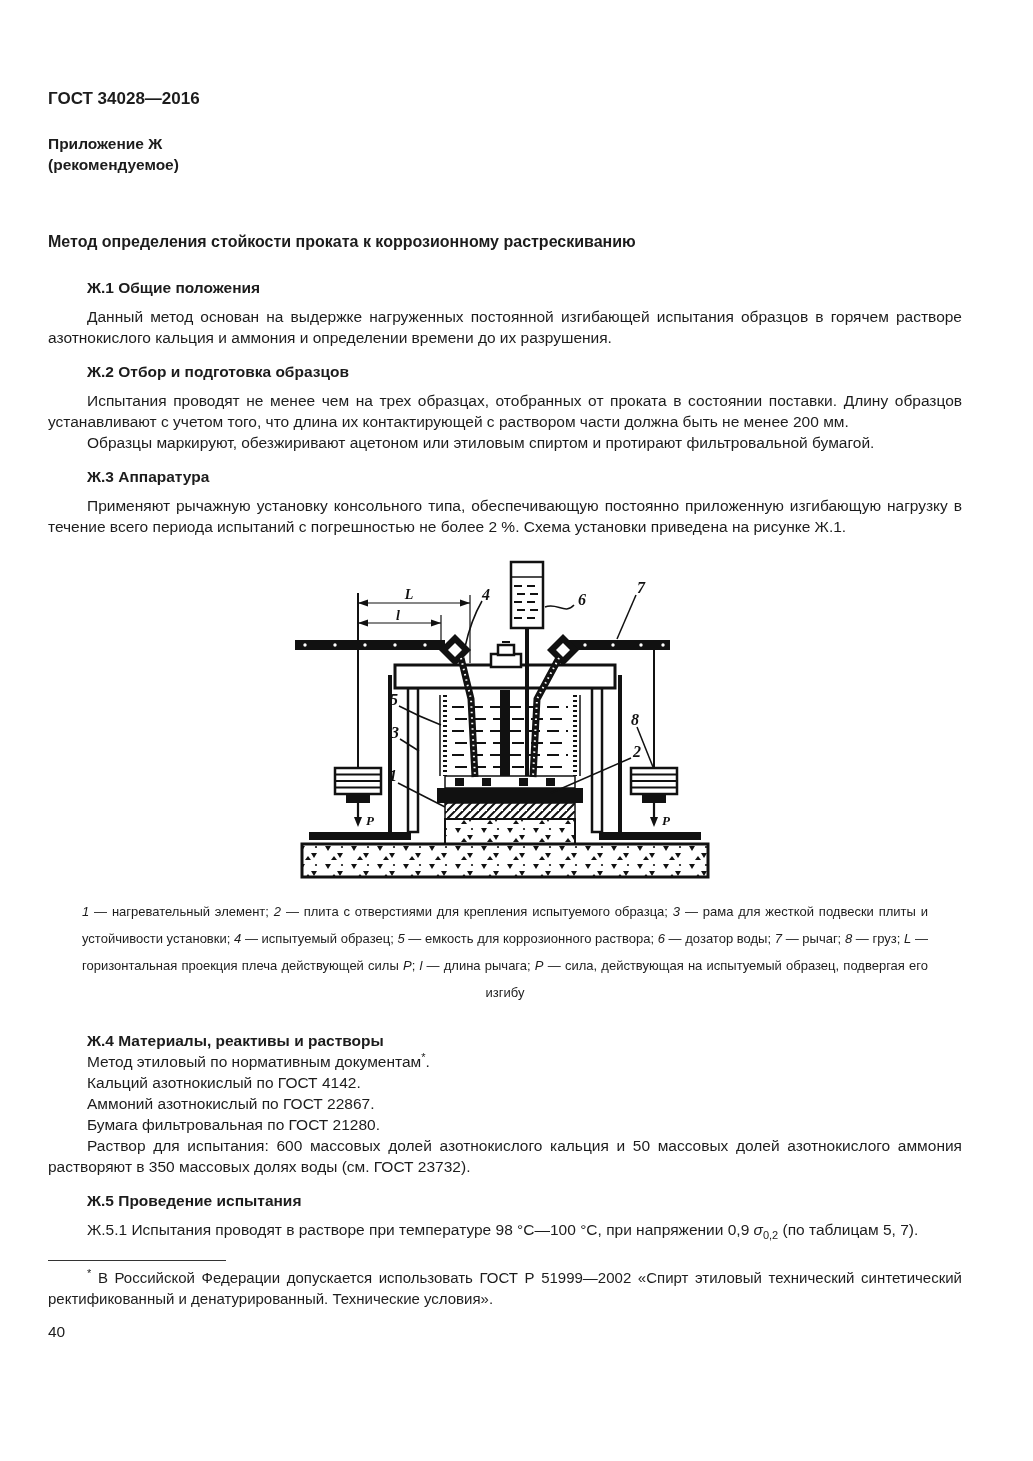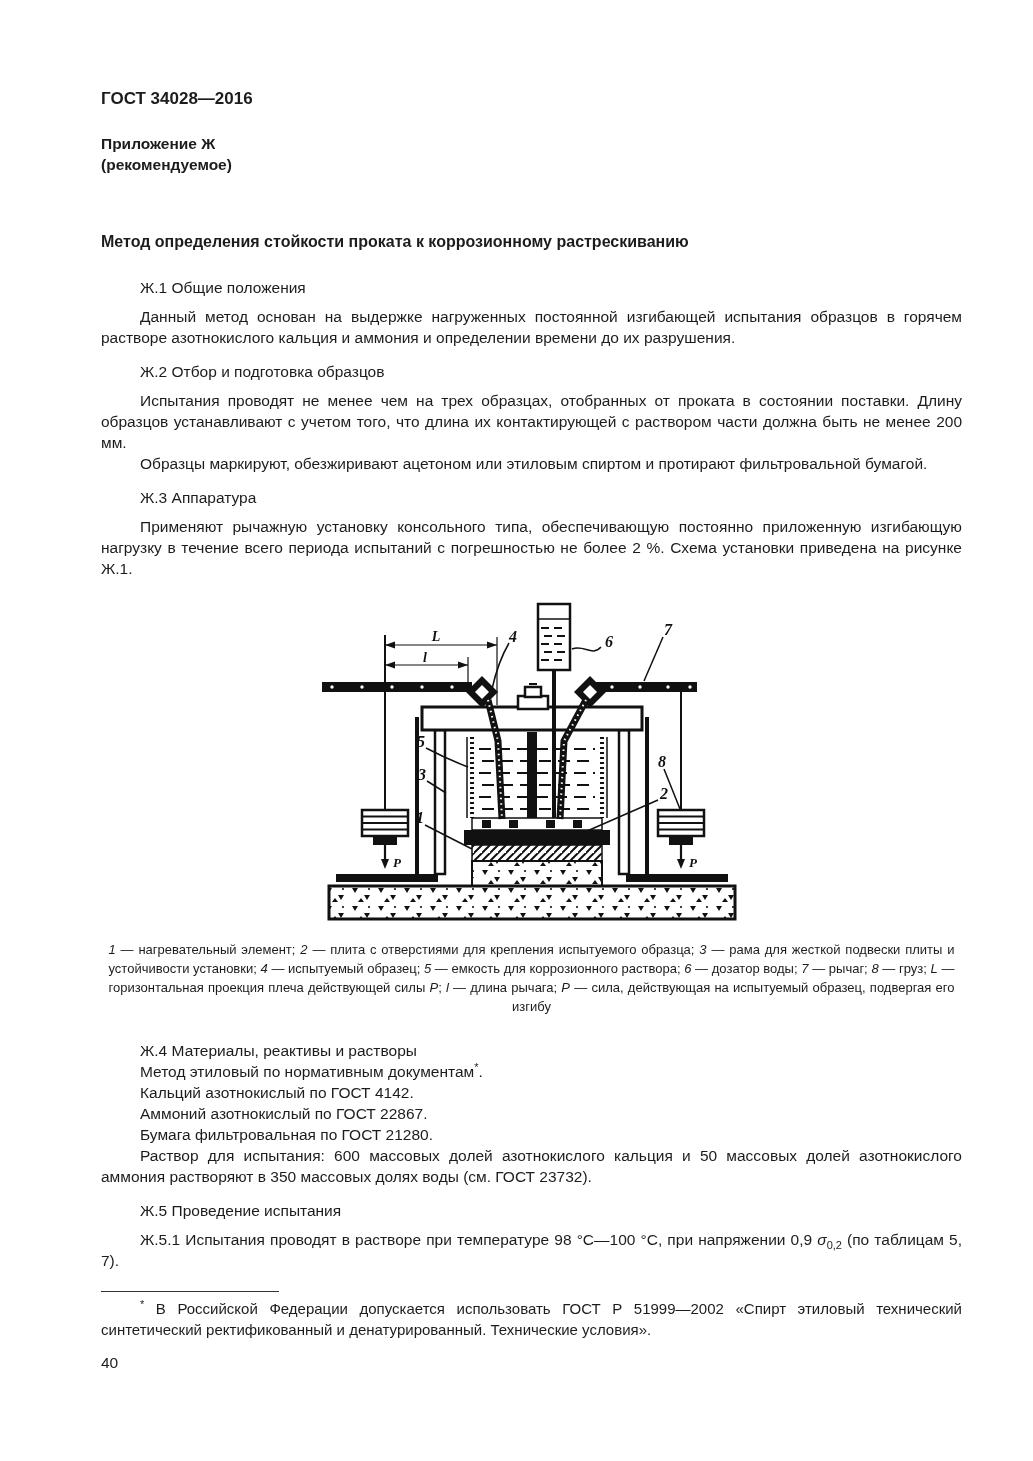--- a/index.html
+++ b/index.html
@@ -1,34 +1,34 @@
 <!DOCTYPE html>
 <html><head>
 <meta charset="utf-8">
 <style>
   html,body{margin:0;padding:0;background:#ffffff;}
   .page{
     width:1033px;height:1385px;box-sizing:border-box;
-    padding:88px 71px 0 101px;background:#fff;color:#1c1c1c;
+    padding:88px 71px 0 48px;background:#fff;color:#1c1c1c;
     font-family:"Liberation Sans",sans-serif;font-size:15.5px;line-height:21px;
     position:relative;overflow:hidden;border-radius:27px;
   }
   .doc-header{font-weight:bold;font-size:17px;margin-bottom:24px;}
   .center{}
   .appendix{font-weight:bold;}
   .doc-title{font-weight:bold;font-size:16px;margin-top:56px;}
-  .h{font-weight:normal;text-indent:39px;margin:13px 0 0 0;}
+  .h{font-weight:bold;text-indent:39px;margin:13px 0 0 0;}
   .h-first{margin-top:25px;}
   p.body{margin:8px 0 0 0;text-indent:39px;text-align:justify;}
   p.body.cont{margin-top:0;}
   .list-line{margin:0;text-indent:39px;text-align:justify;}
   .list-first{margin-top:8px;}
   .figure-wrap{margin-top:18px;text-align:center;}
   .legend{
-    margin:8px auto 0 auto;width:846px;font-size:13px;line-height:19px;
+    margin:8px auto 0 auto;width:846px;font-size:13px;line-height:27px;
     text-align:justify;text-align-last:center;-moz-text-align-last:center;
   }
   .fig-caption{margin:22px auto 0 auto;width:880px;text-align:center;}
   .s4{margin-top:24px;}
   .s5p{margin:8px 0 0 0;text-indent:39px;text-align:justify;}
   .foot-rule{margin:20px 0 0 0;border:none;border-top:1.6px solid #333;width:178px;}
   .footnote{margin:6px 0 0 0;font-size:15px;line-height:21px;text-indent:39px;text-align:justify;}
   .page-num{margin-top:12px;}
   .it{font-style:italic;}
   sub,sup{font-size:11px;line-height:0;}

